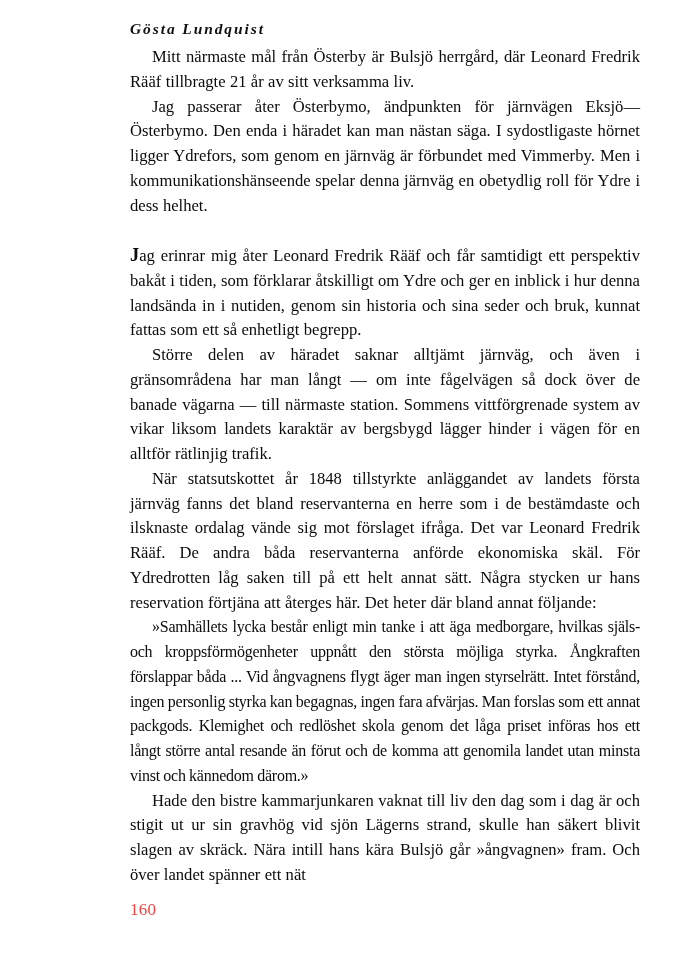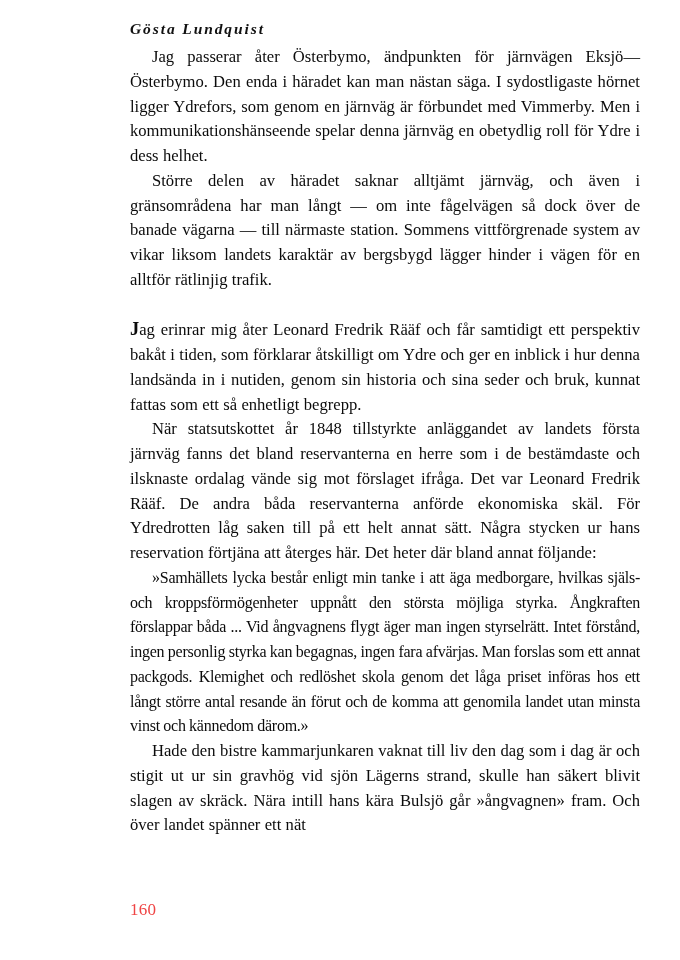--- a/index.html
+++ b/index.html
@@ -89,26 +89,27 @@
 </head>
 <body>
 
 <div class="page">
 
   <div class="running-head">Gösta Lundquist</div>
 
   <div class="text-block">
 
 
+    <p class="para">Mitt närmaste mål från Österby är Bulsjö herrgård, där Leonard Fredrik Rääf tillbragte 21 år av sitt verksamma liv.</p>
 
     <p class="para">Jag passerar åter Österbymo, ändpunkten för järnvägen Eksjö—Österbymo. Den enda i häradet kan man nästan säga. I sydostligaste hörnet ligger Ydrefors, som genom en järnväg är förbundet med Vimmerby. Men i kommunikationshänseende spelar denna järnväg en obetydlig roll för Ydre i dess helhet.</p>
 
+    <p class="para noindent gap-before"><span class="bigcap">J</span><span>ag erinrar mig åter Leonard Fredrik Rääf och får samtidigt ett perspektiv bakåt i tiden, som förklarar åtskilligt om Ydre och ger en inblick i hur denna landsända in i nutiden, genom sin historia och sina seder och bruk, kunnat fattas som ett så enhetligt begrepp.</span></p>
+
     <p class="para">Större delen av häradet saknar alltjämt järnväg, och även i gränsområdena har man långt — om inte fågelvägen så dock över de banade vägarna — till närmaste station. Sommens vittförgrenade system av vikar liksom landets karaktär av bergsbygd lägger hinder i vägen för en alltför rätlinjig trafik.</p>
-
-    <p class="para noindent gap-before"><span class="bigcap">J</span><span>ag erinrar mig åter Leonard Fredrik Rääf och får samtidigt ett perspektiv bakåt i tiden, som förklarar åtskilligt om Ydre och ger en inblick i hur denna landsända in i nutiden, genom sin historia och sina seder och bruk, kunnat fattas som ett så enhetligt begrepp.</span></p>
 
     <p class="para">När statsutskottet år 1848 tillstyrkte anläggandet av landets första järnväg fanns det bland reservanterna en herre som i de bestämdaste och ilsknaste ordalag vände sig mot förslaget ifråga. Det var Leonard Fredrik Rääf. De andra båda reservanterna anförde ekonomiska skäl. För Ydredrotten låg saken till på ett helt annat sätt. Några stycken ur hans reservation förtjäna att återges här. Det heter där bland annat följande:</p>
 
     <p class="para quote">»Samhällets lycka består enligt min tanke i att äga medborgare, hvilkas själs- och kroppsförmögenheter uppnått den största möjliga styrka. Ångkraften förslappar båda ... Vid ångvagnens flygt äger man ingen styrselrätt. Intet förstånd, ingen personlig styrka kan begagnas, ingen fara afvärjas. Man forslas som ett annat packgods. Klemighet och redlöshet skola genom det låga priset införas hos ett långt större antal resande än förut och de komma att genomila landet utan minsta vinst och kännedom därom.»</p>
 
     <p class="para">Hade den bistre kammarjunkaren vaknat till liv den dag som i dag är och stigit ut ur sin gravhög vid sjön Lägerns strand, skulle han säkert blivit slagen av skräck. Nära intill hans kära Bulsjö går »ångvagnen» fram. Och över landet spänner ett nät</p>
 
   </div>
 
   <div class="folio">160</div>

